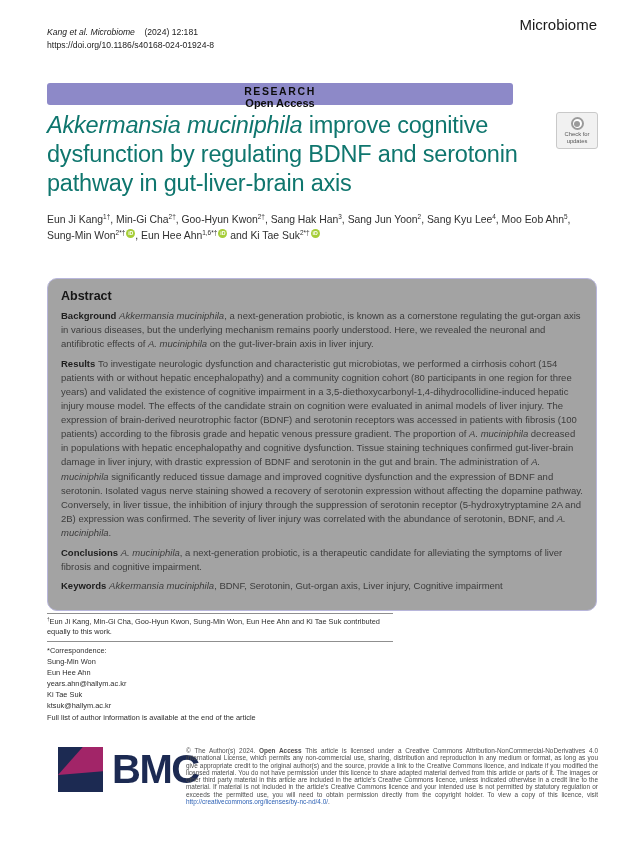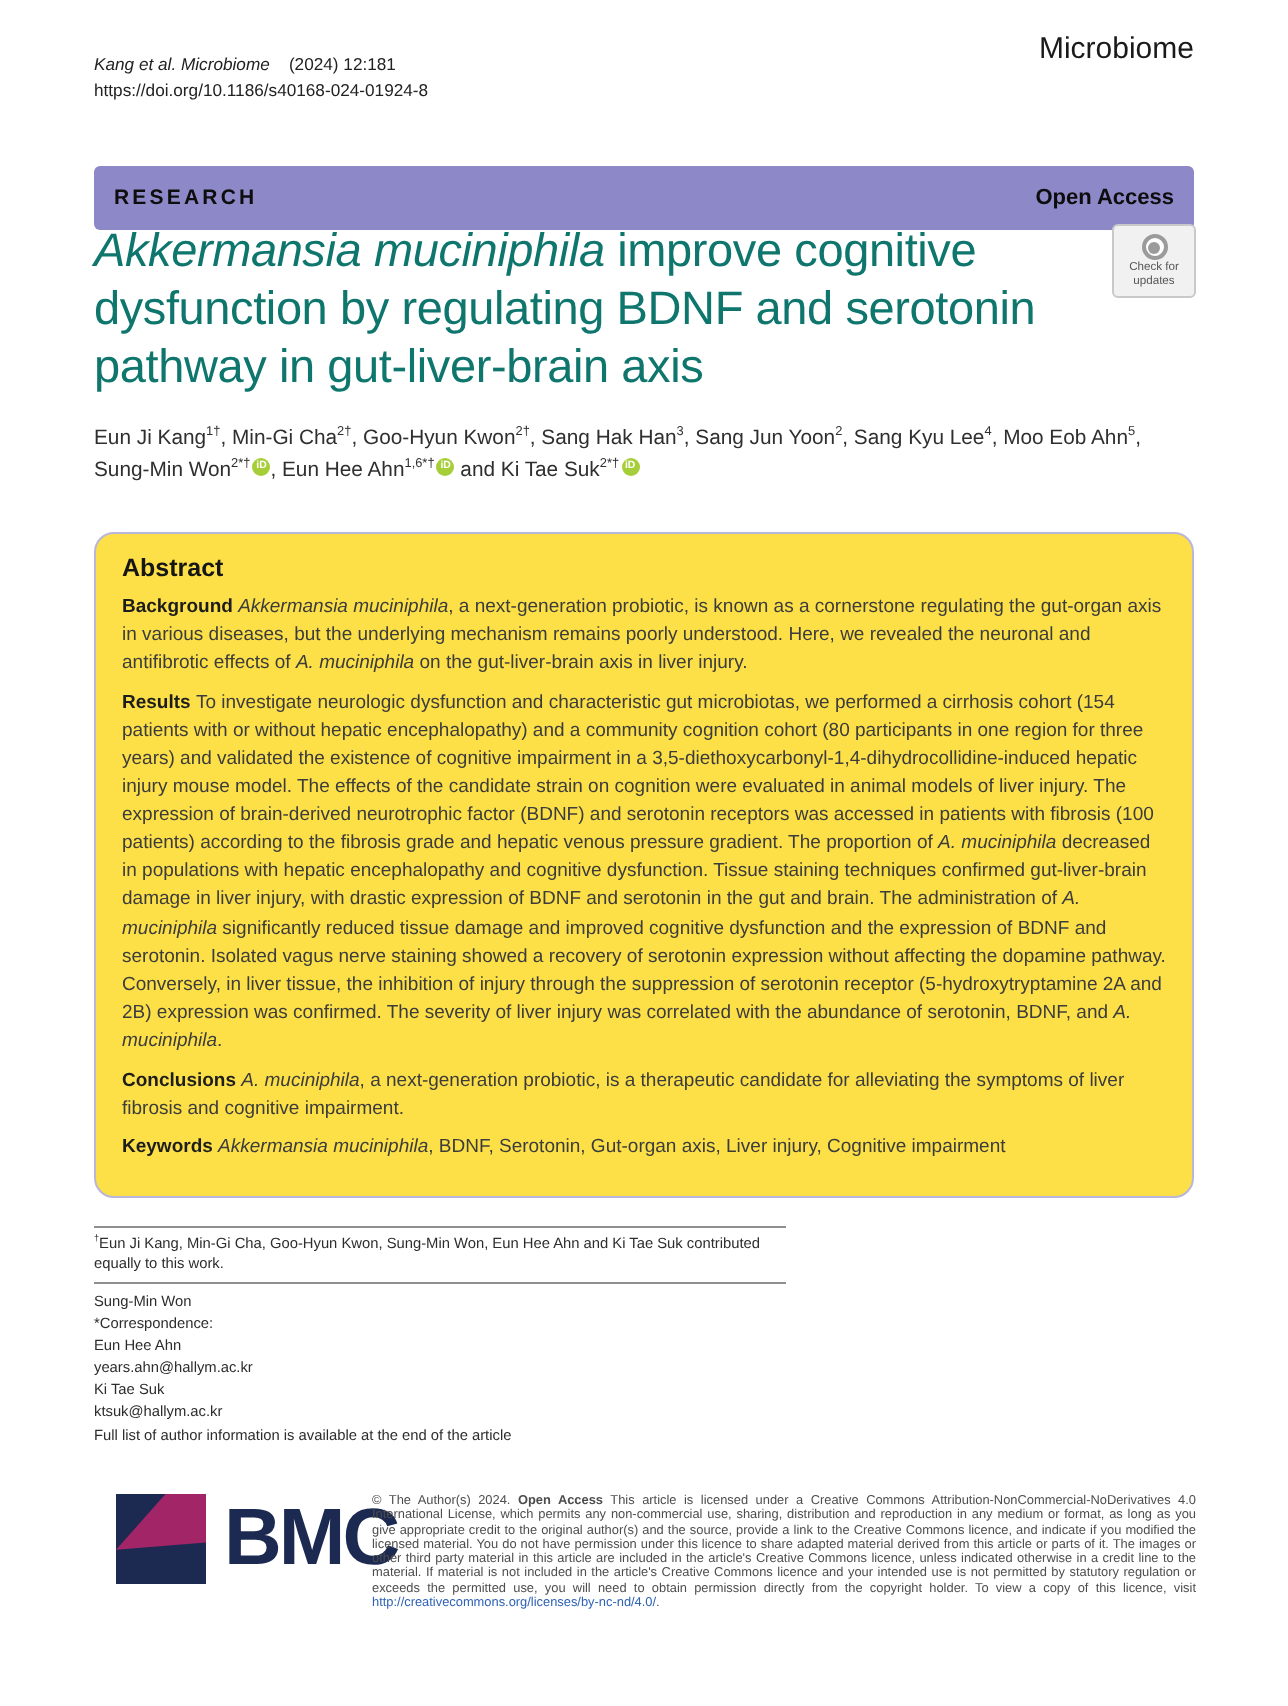--- a/index.html
+++ b/index.html
@@ -10,22 +10,22 @@
   html,body{background:#ffffff;}
   .page{
     position:relative;width:644px;height:853px;background:#fff;overflow:hidden;
     font-family:"Liberation Sans","DejaVu Sans",sans-serif;color:var(--ink);
   }
   
   .hdr-left{position:absolute;left:47px;top:26px;font-size:8.6px;line-height:13px;color:#222;}
   .journal-name{position:absolute;right:47px;top:16px;font-size:15px;color:#1a1a1a;padding-left:44px;}
   
   .banner{
-    position:absolute;left:47px;top:83px;width:550px;height:22px;background:var(--banner);
-    border-radius:3px;display:flex;align-items:center;justify-content:space-between;padding:16px 10px;
+    position:absolute;left:47px;top:83px;width:466px;height:22px;background:var(--banner);
+    border-radius:3px;display:flex;align-items:center;justify-content:space-between;padding:2px 10px;flex-direction:column;
   }
   .banner .kind{font-size:10.5px;font-weight:bold;letter-spacing:1.6px;color:#0d0d0d;}
   .banner .access{font-size:11px;font-weight:bold;color:#0d0d0d;}
   
   .badge{
     position:absolute;left:556px;top:112px;width:42px;height:37px;background:#f1f1f1;
     border:1px solid #c9c9c9;border-radius:3px;display:flex;flex-direction:column;
     align-items:center;justify-content:center;gap:1px;cursor:pointer;
   }
   .badge .circ{
@@ -40,22 +40,22 @@
   .authors{position:absolute;left:47px;top:212px;width:552px;font-size:10.4px;line-height:16px;color:#2f2f2f;}
   sup,.seg-sup{font-size:0.62em;vertical-align:super;line-height:0;}
   .seg-orcid{
     display:inline-block;width:9px;height:9px;border-radius:50%;background:var(--orcid);
     color:#fff;font-size:5.2px;font-weight:bold;font-style:normal;text-align:center;line-height:9.5px;
     vertical-align:super;margin-left:1px;letter-spacing:0;
   }
   .seg-link{color:var(--link);}
   
   .abstract{
-    position:absolute;left:47px;top:266px;width:550px;border:1px solid var(--border);
-    border-radius:10px;padding:10px 13px 11px 13px;background:#fde047;
+    position:absolute;left:47px;top:278px;width:550px;border:1px solid var(--border);
+    border-radius:10px;padding:10px 13px 11px 13px;background:#a3a3a3;
   }
   .abstract h2{font-size:12.5px;color:#161616;margin-bottom:6px;font-weight:bold;}
   .abstract p{font-size:9.5px;line-height:14.1px;color:var(--body);margin-bottom:5.5px;}
   .abstract p:last-child{margin-bottom:6px;}
   .abstract b{color:#1d1d1d;}
   
   .footnotes{position:absolute;left:47px;top:613px;width:346px;color:#2d2d2d;}
   .fn-rule{border:none;border-top:1px solid #8f8f8f;margin:0 0 3px 0;}
   .fn-equal{font-size:7.4px;line-height:10.2px;margin-bottom:4px;}
   .fn-corr{font-size:7.4px;line-height:11px;}
@@ -105,22 +105,22 @@
     <p><b class="seg-b">Results </b><span>To investigate neurologic dysfunction and characteristic gut microbiotas, we performed a cirrhosis cohort (154 patients with or without hepatic encephalopathy) and a community cognition cohort (80 participants in one region for three years) and validated the existence of cognitive impairment in a 3,5-diethoxycarbonyl-1,4-dihydrocollidine-induced hepatic injury mouse model. The effects of the candidate strain on cognition were evaluated in animal models of liver injury. The expression of brain-derived neurotrophic factor (BDNF) and serotonin receptors was accessed in patients with fibrosis (100 patients) according to the fibrosis grade and hepatic venous pressure gradient. The proportion of </span><i class="seg-i">A. muciniphila</i><span> decreased in populations with hepatic encephalopathy and cognitive dysfunction. Tissue staining techniques confirmed gut-liver-brain damage in liver injury, with drastic expression of BDNF and serotonin in the gut and brain. The administration of </span><i class="seg-i">A. muciniphila</i><span> significantly reduced tissue damage and improved cognitive dysfunction and the expression of BDNF and serotonin. Isolated vagus nerve staining showed a recovery of serotonin expression without affecting the dopamine pathway. Conversely, in liver tissue, the inhibition of injury through the suppression of serotonin receptor (5-hydroxytryptamine 2A and 2B) expression was confirmed. The severity of liver injury was correlated with the abundance of serotonin, BDNF, and </span><i class="seg-i">A. muciniphila</i><span>.</span></p>
     <p><b class="seg-b">Conclusions </b><i class="seg-i">A. muciniphila</i><span>, a next-generation probiotic, is a therapeutic candidate for alleviating the symptoms of liver fibrosis and cognitive impairment.</span></p>
     <p><b class="seg-b">Keywords </b><i class="seg-i">Akkermansia muciniphila</i><span>, BDNF, Serotonin, Gut-organ axis, Liver injury, Cognitive impairment</span></p>
   </div>
 
   <div class="footnotes">
     <hr class="fn-rule">
     <div class="fn-equal"><sup class="seg-sup">†</sup><span>Eun Ji Kang, Min-Gi Cha, Goo-Hyun Kwon, Sung-Min Won, Eun Hee Ahn and Ki Tae Suk contributed equally to this work.</span></div>
     <hr class="fn-rule">
     <div class="fn-corr">
+      <span>*Correspondence:</span>
       <span>Sung-Min Won</span>
-      <span>*Correspondence:</span>
       <span>Eun Hee Ahn</span>
       <span>years.ahn@hallym.ac.kr</span>
       <span>Ki Tae Suk</span>
       <span>ktsuk@hallym.ac.kr</span>
       <span class="fn-full">Full list of author information is available at the end of the article</span>
     </div>
   </div>
 
   <div class="bmc">
     <span class="bmc-mark"></span>

